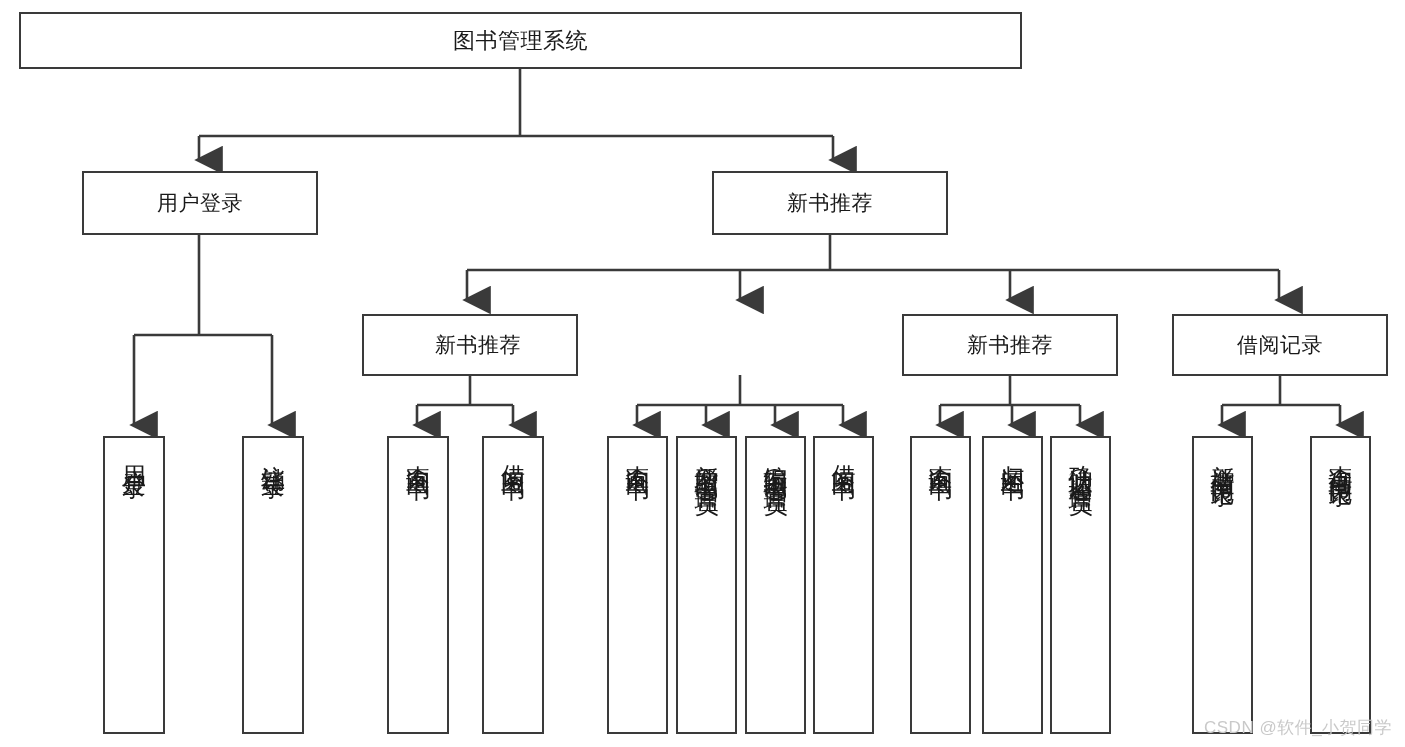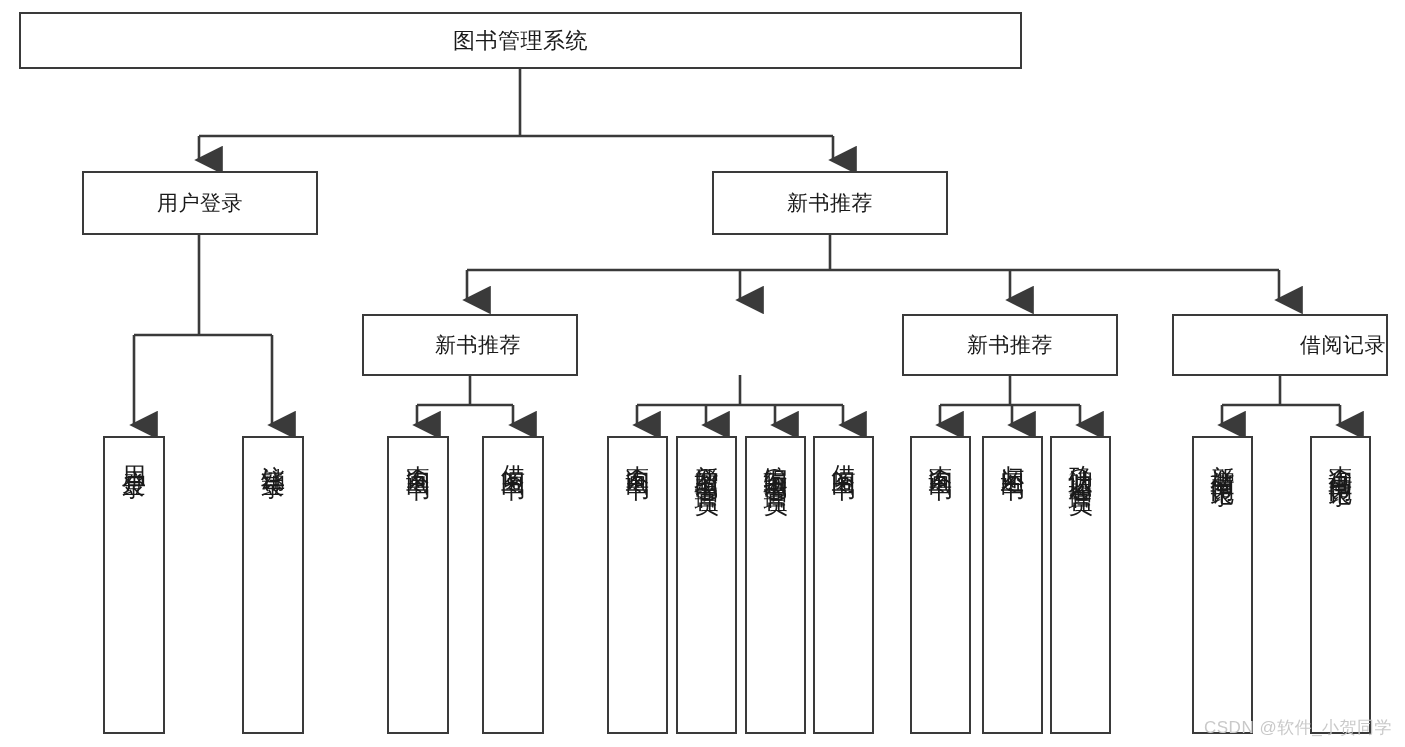--- a/index.html
+++ b/index.html
@@ -138,21 +138,21 @@
   <div class="node h-node" style="left:712px; top:171px; width:236px; height:64px;">
     <span class="lbl">新书推荐</span>
   </div>
 
   <div class="node h-node" style="left:362px; top:314px; width:216px; height:62px;padding-left:16px;">
     <span class="lbl">新书推荐</span>
   </div>
   <div class="node h-node" style="left:902px; top:314px; width:216px; height:62px;">
     <span class="lbl">新书推荐</span>
   </div>
-  <div class="node h-node" style="left:1172px; top:314px; width:216px; height:62px;justify-content:flex-end;">
+  <div class="node h-node" style="left:1172px; top:314px; width:216px; height:62px;">
     <span class="lbl">借阅记录</span>
   </div>
 
   <div class="node v-node" style="left:103px; top:436px; width:62px; height:298px;">
     <span class="lbl">用户登录</span>
   </div>
   <div class="node v-node" style="left:242px; top:436px; width:62px; height:298px;">
     <span class="lbl">注销登录</span>
   </div>
 

